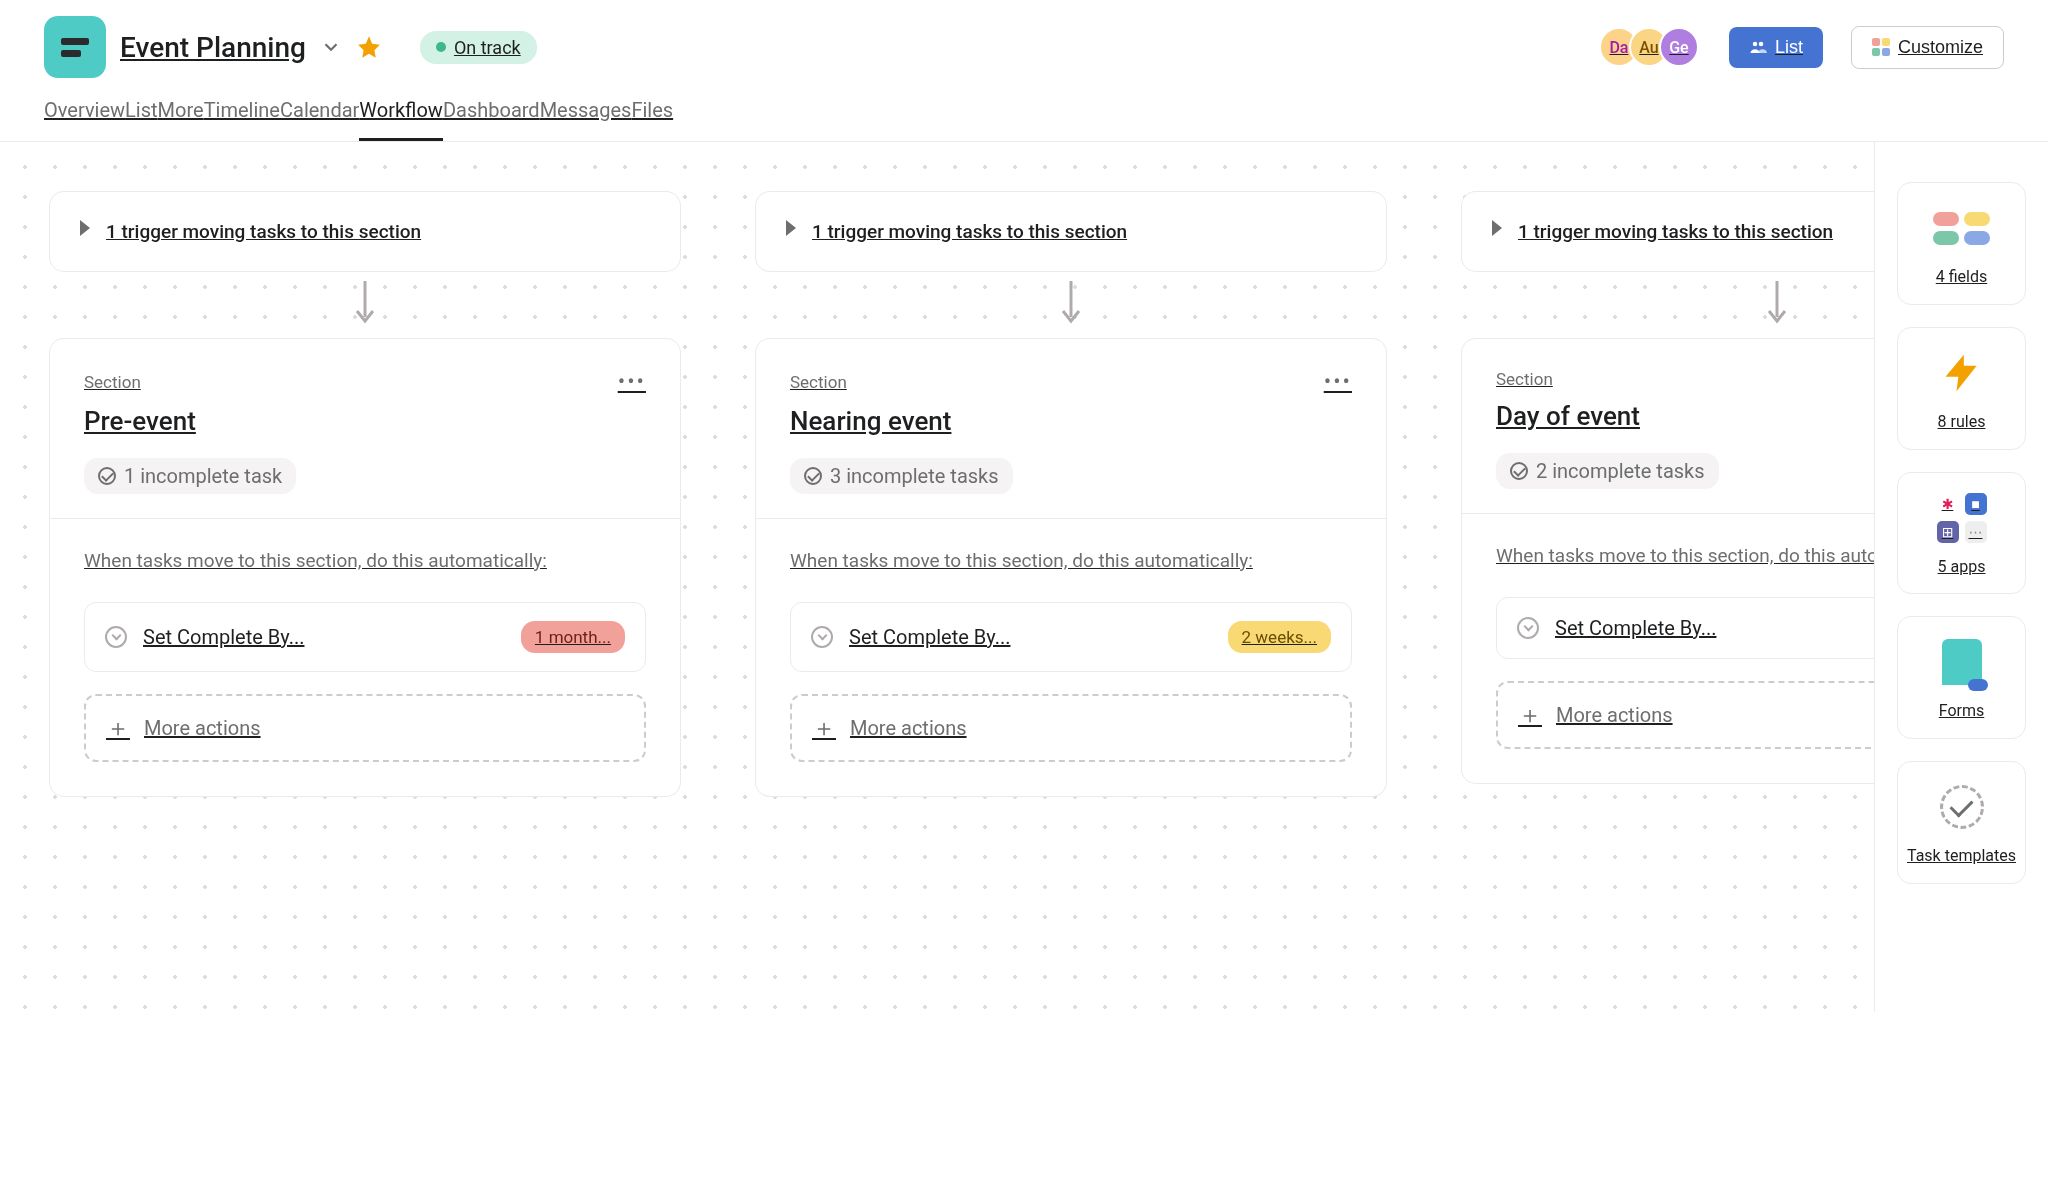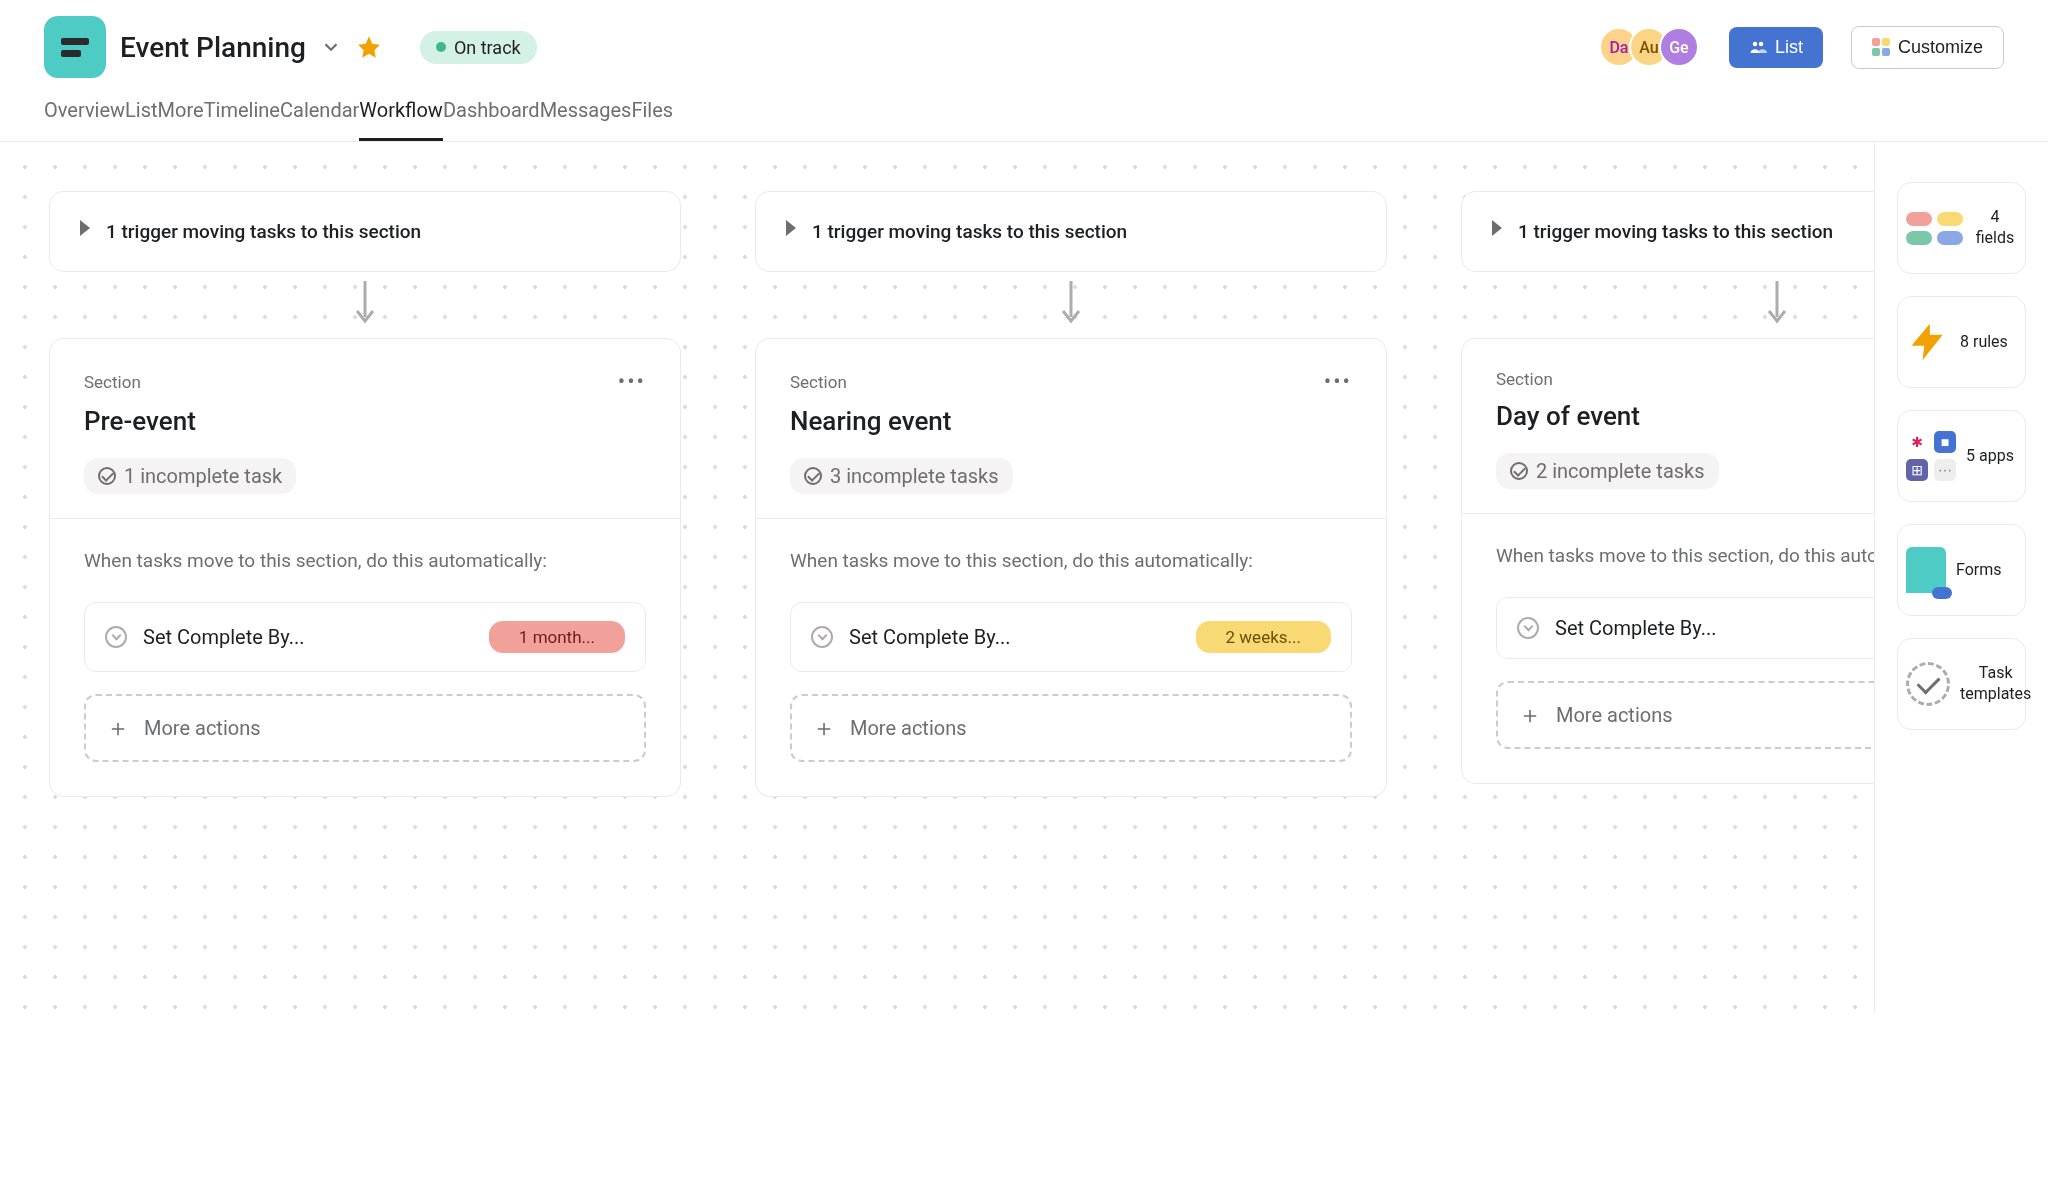--- a/index.html
+++ b/index.html
@@ -1,18 +1,18 @@
 <!DOCTYPE html>
 <html><head>
 <meta charset="utf-8">
 <style>
 * { box-sizing: border-box; margin: 0; padding: 0; }
 body { font-family: -apple-system, BlinkMacSystemFont, "Segoe UI", Roboto, Helvetica, Arial, sans-serif; background: #fff; color: #1e1f21; overflow: hidden; }
 
-.app { display: flex; flex-direction: column; height: 1012px; width: 2048px; }
+.app { display: flex; flex-direction: column; height: 1012px; width: 2048px; text-decoration: underline; }
 
 
 .header { display: flex; align-items: center; padding: 16px 44px 0 44px; gap: 14px; }
 .project-icon { width: 62px; height: 62px; border-radius: 14px; background: #4ecbc4; display: flex; flex-direction: column; justify-content: center; align-items: center; gap: 5px; flex-shrink: 0; }
 .project-icon-line { width: 28px; height: 7px; background: #2a2b2d; border-radius: 2px; }
 .project-icon-line.short { width: 20px; margin-left: -8px; }
 .project-title { font-size: 28px; font-weight: 500; }
 .chevron-down { color: #6d6e6f; cursor: pointer; display:inline-flex; }
 .star-icon { color: #f2a100; cursor: pointer; display:inline-flex; }
 .status-pill { background: #d4f1e5; color: #1e1f21; padding: 6px 16px; border-radius: 16px; font-size: 18px; display: flex; align-items: center; gap: 8px; margin-left: 24px; }
@@ -50,27 +50,27 @@
 .incomplete-pill { display: inline-flex; align-items: center; gap: 8px; background: #f5f3f3; padding: 6px 14px; border-radius: 14px; font-size: 20px; color: #6d6e6f; margin-top: 22px; }
 .check-circle-icon { width: 18px; height: 18px; border: 2px solid #6d6e6f; border-radius: 50%; display: inline-flex; align-items: center; justify-content: center; position: relative; }
 .check-circle-icon::after { content: ""; width: 5px; height: 9px; border-right: 2px solid #6d6e6f; border-bottom: 2px solid #6d6e6f; transform: rotate(45deg); margin-top: -2px; }
 
 .section-body { padding: 28px 34px 34px 34px; }
 .auto-text { font-size: 19px; color: #6d6e6f; line-height: 1.5; }
 .rule-row { border: 1px solid #edeae9; border-radius: 12px; padding: 18px 20px; display: flex; align-items: center; gap: 16px; margin-top: 26px; cursor: pointer; }
 .rule-circle { width: 22px; height: 22px; border: 2px solid #afabac; border-radius: 50%; display:inline-flex; align-items:center; justify-content:center; position:relative; flex-shrink:0; }
 .rule-circle::after { content:""; width:5px; height:5px; border-right:2px solid #afabac; border-bottom:2px solid #afabac; transform: rotate(45deg); margin-top:-3px; }
 .rule-label { font-size: 20px; flex: 1; white-space: nowrap; overflow: hidden; text-overflow: ellipsis; }
-.rule-pill { padding: 6px 30px; border-radius: 14px; font-size: 17px; white-space: nowrap; }
+.rule-pill { padding: 6px 14px; border-radius: 14px; font-size: 17px; white-space: nowrap; }
 .more-actions { border: 2px dashed #cfcbcb; border-radius: 12px; padding: 20px; display: flex; align-items: center; gap: 14px; margin-top: 22px; cursor: pointer; font-size: 20px; color: #6d6e6f; }
 .plus-icon { font-size: 24px; color: #6d6e6f; line-height: 1; }
 
 
 .sidebar { width: 174px; padding: 40px 22px; display: flex; flex-direction: column; gap: 22px; border-left: 1px solid #edeae9; }
-.side-card { border: 1px solid #edeae9; border-radius: 14px; padding: 16px 8px; display: flex; flex-direction: row; align-items: center; gap: 10px; cursor: pointer; }
+.side-card { border: 1px solid #edeae9; border-radius: 14px; padding: 16px 8px; display: flex; flex-direction: column; align-items: center; gap: 10px; cursor: pointer; }
 .side-icon-wrap { height: 58px; display: flex; align-items: center; justify-content: center; }
 .side-label { font-size: 16px; color: #1e1f21; text-align: center; line-height: 1.3; }
 .fields-icon { display: grid; grid-template-columns: 1fr 1fr; gap: 5px; }
 .fields-icon span { width: 26px; height: 14px; border-radius: 8px; }
 .bolt-icon { color: #f2a100; }
 .apps-grid { display: grid; grid-template-columns: 1fr 1fr; gap: 6px; }
 .apps-grid span { width: 22px; height: 22px; border-radius: 5px; display:flex; align-items:center; justify-content:center; font-size:14px; color:#fff; }
 .forms-icon { width: 40px; height: 46px; background: #4ecbc4; border-radius: 6px 6px 0 0; position: relative; }
 .forms-icon::after { content:""; position:absolute; bottom:-6px; right:-6px; width:20px; height:12px; background:#4573d2; border-radius:6px; }
 .task-tpl-icon { width: 44px; height: 44px; border: 3px dashed #afabac; border-radius: 50%; display:flex; align-items:center; justify-content:center; }

